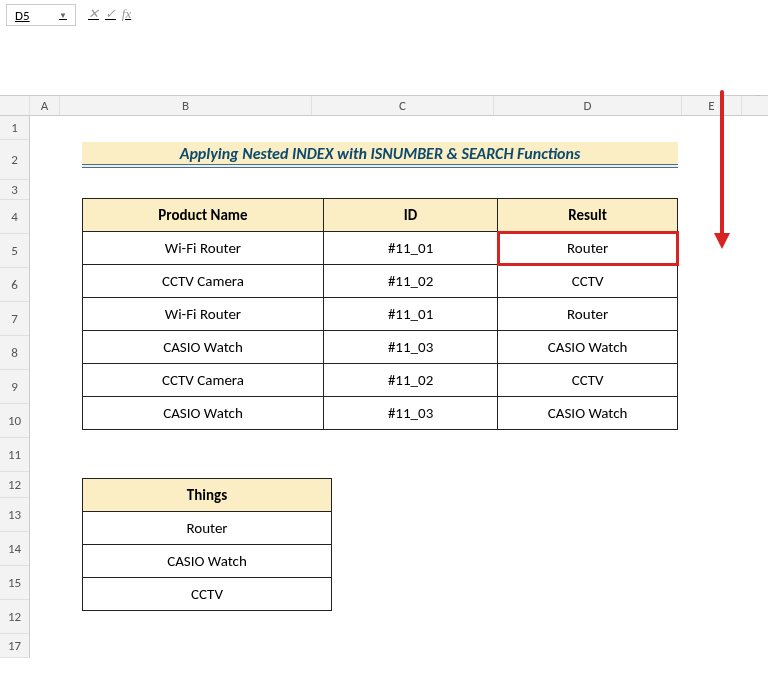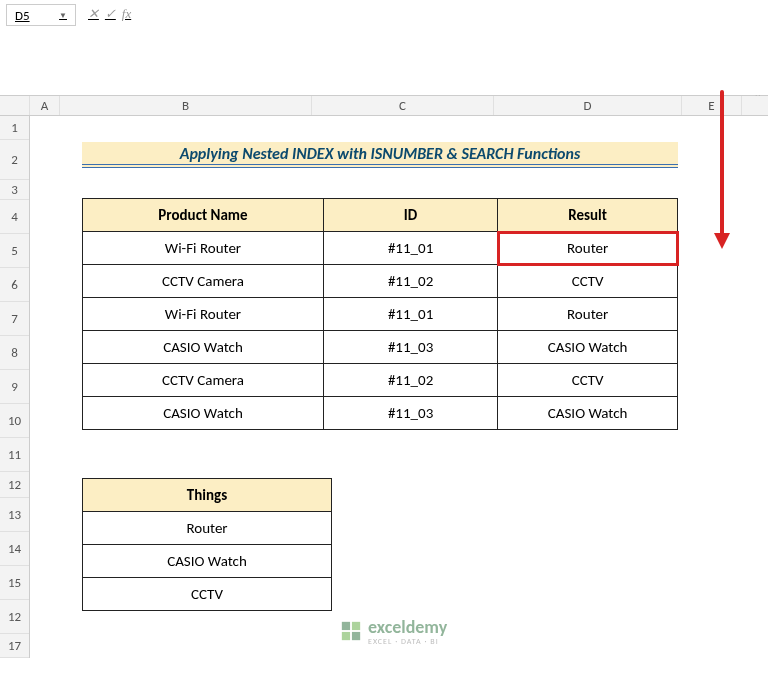--- a/index.html
+++ b/index.html
@@ -145,27 +145,15 @@
             </tr>
             <tr>
               <td>CASIO Watch</td>
             </tr>
             <tr>
               <td>CCTV</td>
             </tr>
           </tbody>
       </table>
 
-      <div class="watermark">
-        <svg class="logo" viewBox="0 0 24 24">
-            <rect x="2" y="2" width="9" height="9" fill="#3a7a4a"></rect>
-            <rect x="13" y="2" width="9" height="9" fill="#6ab04c"></rect>
-            <rect x="2" y="13" width="9" height="9" fill="#6ab04c"></rect>
-            <rect x="13" y="13" width="9" height="9" fill="#3a7a4a"></rect>
-          </svg>
-        <div>
-          <span class="txt1">exceldemy</span>
-          <span class="txt2">EXCEL · DATA · BI</span>
-        </div>
-      </div>
     </div>
   </div>
 </div>
 
 </body></html>

